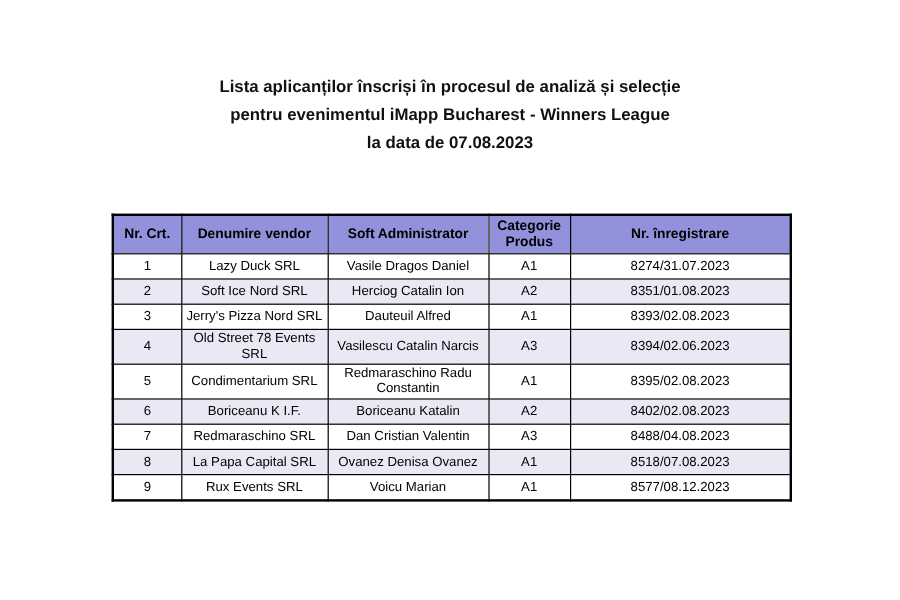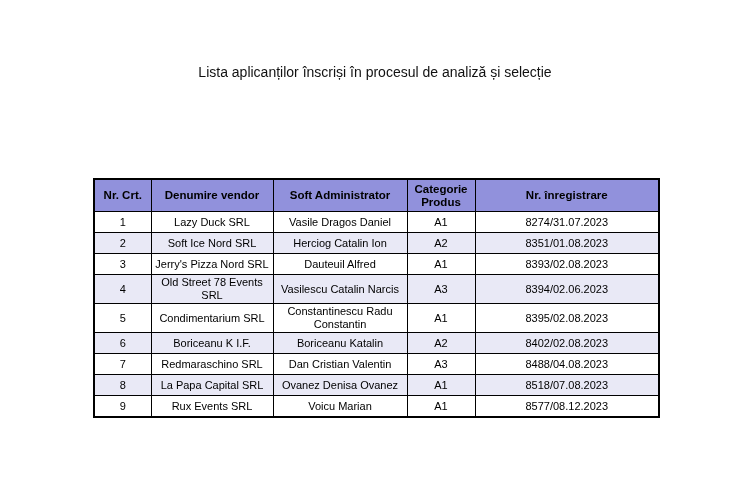--- a/index.html
+++ b/index.html
@@ -16,21 +16,21 @@
     color: #000000;
     overflow: hidden;
   }
   .title-block {
     position: absolute;
     top: 61px;
     left: 0;
     width: 750px;
     text-align: center;
     font-size: 14px;
-    font-weight: normal;
+    font-weight: bold;
     line-height: 23px;
     color: #111111;
   }
   .title-block div { white-space: nowrap; }
 
   table.applicants {
     position: absolute;
     left: 93px;
     top: 178px;
     width: 565px;
@@ -65,20 +65,22 @@
     background: var(--row-alt-bg, #E9E9F6);
   }
 </style>
 </head>
 <body>
 
 <div class="page">
 
   <div class="title-block">
     <div>Lista aplicanților înscriși în procesul de analiză și selecție</div>
+    <div>pentru evenimentul iMapp Bucharest - Winners League</div>
+    <div>la data de 07.08.2023</div>
   </div>
 
   <table class="applicants">
     <colgroup>
       <col style="width:57px">
       <col style="width:122px">
       <col style="width:134px">
       <col style="width:68px">
       <col style="width:184px">
     </colgroup>
@@ -116,21 +118,21 @@
       <tr>
         <td>4</td>
         <td>Old Street 78 Events SRL</td>
         <td>Vasilescu Catalin Narcis</td>
         <td>A3</td>
         <td>8394/02.06.2023</td>
       </tr>
       <tr>
         <td>5</td>
         <td>Condimentarium SRL</td>
-        <td>Constantinescu Radu Constantin</td>
+        <td>Redmaraschino Radu Constantin</td>
         <td>A1</td>
         <td>8395/02.08.2023</td>
       </tr>
       <tr>
         <td>6</td>
         <td>Boriceanu K I.F.</td>
         <td>Boriceanu Katalin</td>
         <td>A2</td>
         <td>8402/02.08.2023</td>
       </tr>

